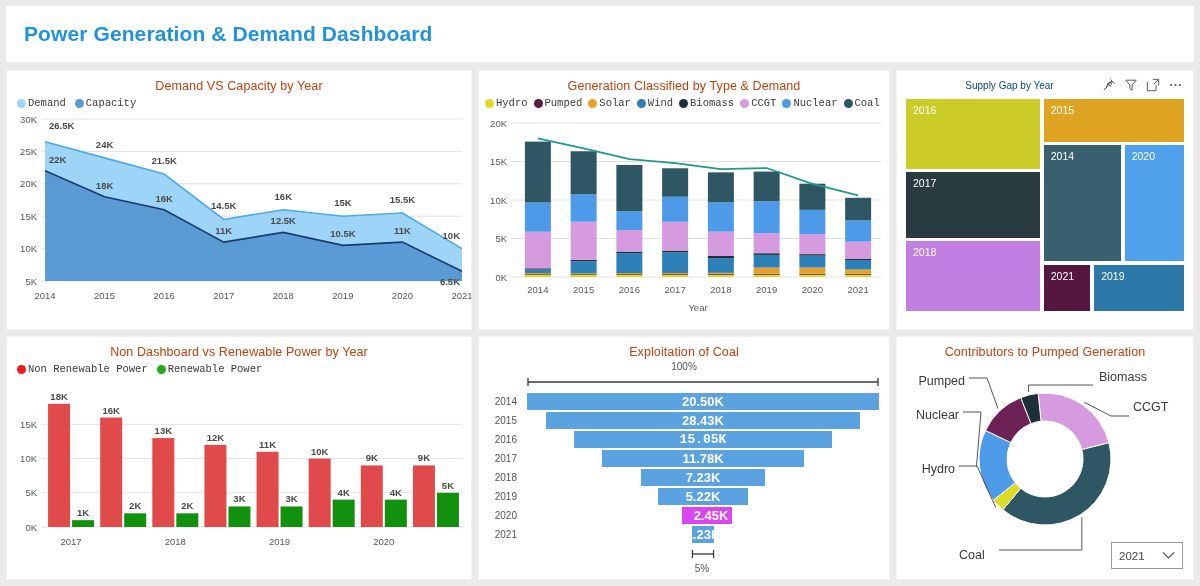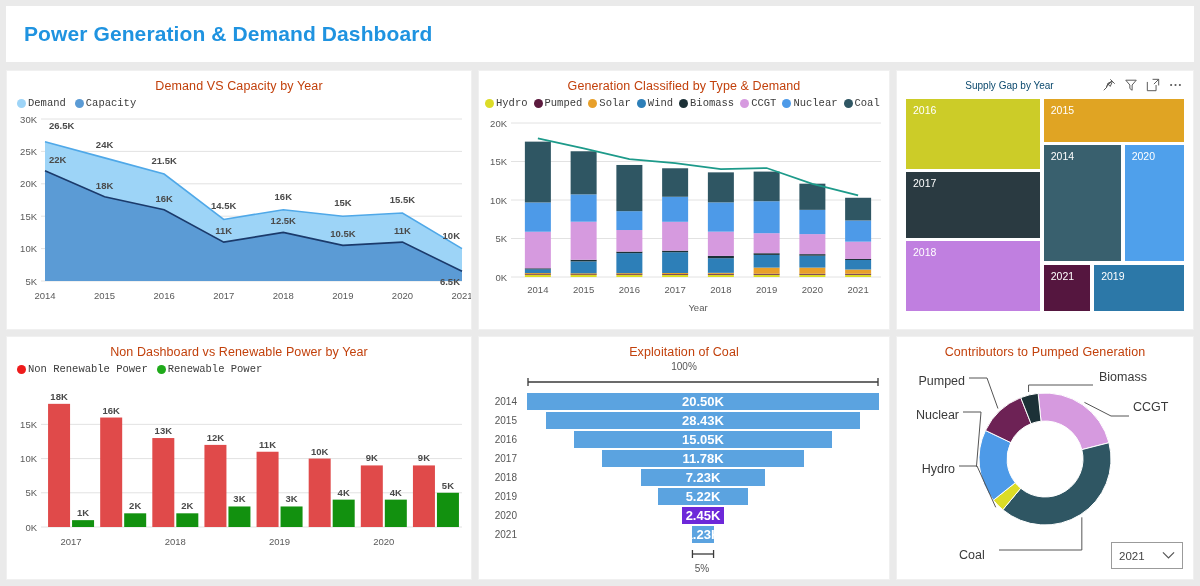--- a/index.html
+++ b/index.html
@@ -408,21 +408,21 @@
           </div>
         </div>
         <div class="fn-row">
           <div class="fn-year">2015</div>
           <div class="fn-track" style="margin-right: 0px;">
             <div class="fn-bar" style="width: 89.4%; left: 5.3%; background: rgb(91, 163, 224);">28.43K</div>
           </div>
         </div>
         <div class="fn-row">
           <div class="fn-year">2016</div>
-          <div class="fn-track" style="margin-right: 0px;">
+          <div class="fn-track" style="margin-right: 0px; font-family: Liberation Mono, monospace;">
             <div class="fn-bar" style="width: 73.4%; left: 13.3%; background: rgb(91, 163, 224);">15.05K</div>
           </div>
         </div>
         <div class="fn-row">
           <div class="fn-year">2017</div>
           <div class="fn-track" style="margin-right: 0px;">
             <div class="fn-bar" style="width: 57.5%; left: 21.25%; background: rgb(91, 163, 224);">11.78K</div>
           </div>
         </div>
         <div class="fn-row">
@@ -433,21 +433,21 @@
         </div>
         <div class="fn-row">
           <div class="fn-year">2019</div>
           <div class="fn-track" style="margin-right: 0px;">
             <div class="fn-bar" style="width: 25.5%; left: 37.25%; background: rgb(91, 163, 224);">5.22K</div>
           </div>
         </div>
         <div class="fn-row">
           <div class="fn-year">2020</div>
           <div class="fn-track" style="margin-right: 0px;">
-            <div class="fn-bar" style="width: 12%; left: 44%; background: #6d28d9;">2.45K</div>
+            <div class="fn-bar" style="width: 12%; left: 44%; background: #d946ef; padding-left: 8px;">2.45K</div>
           </div>
         </div>
         <div class="fn-row">
           <div class="fn-year">2021</div>
           <div class="fn-track" style="margin-right: 0px;">
             <div class="fn-bar" style="width: 6%; left: 47%; background: rgb(91, 163, 224);">1.23K</div>
           </div>
         </div>
       </div>
     <div id="funnel-bottom" style="margin-top:1px;"><svg width="412" height="10">

